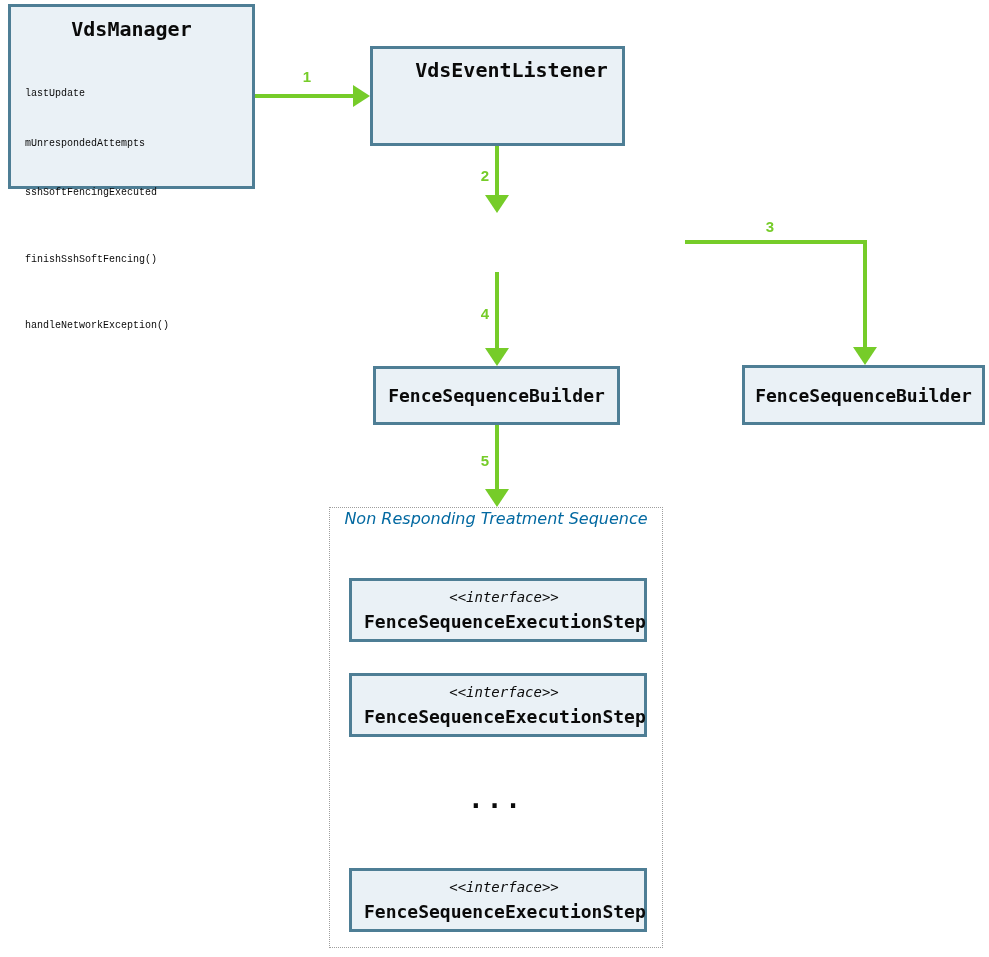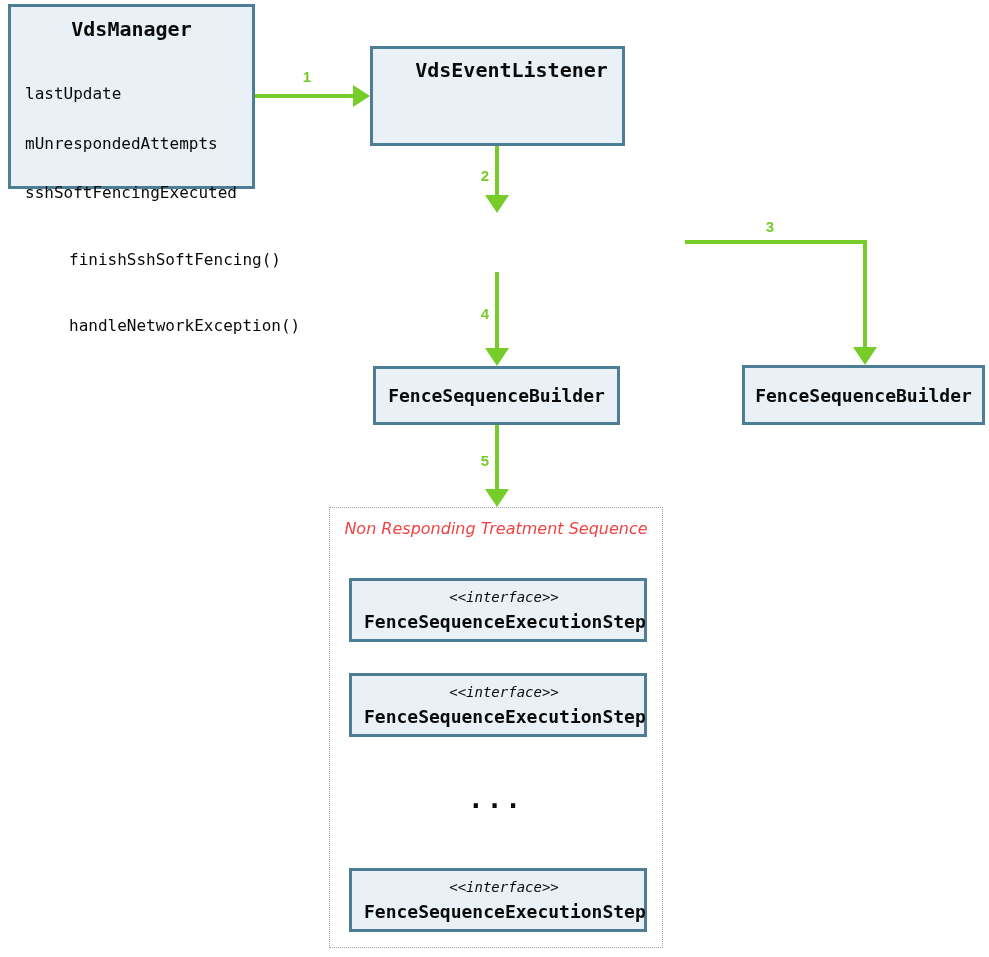--- a/index.html
+++ b/index.html
@@ -15,43 +15,43 @@
     position:absolute; box-sizing:border-box;
     border:3px solid #4e7e95;
     background:#eaf1f6;
     color:#0a0a0a;
   }
   .cbox .title { font-weight:bold; text-align:center; }
   .flexc { display:flex; align-items:center; justify-content:center; }
 
   .box-vdsmanager { left:8px; top:4px; width:247px; height:185px; }
   .box-vdsmanager .title { font-size:20px; margin-top:10px; }
-  .members { margin:12px 0 0 14px; font-size:16px; line-height:16.5px; white-space:pre; }
-  .member-gap { margin-top:17px;margin-left:44px; }
+  .members { margin:12px 0 0 14px; font-size:10px; line-height:16.5px; white-space:pre;font-family:Liberation Mono, monospace; }
+  .member-gap { margin-top:17px; }
 
   .box-eventlistener { left:370px; top:46px; width:255px; height:100px; }
   .box-eventlistener .title { font-size:20px; margin-top:9px;padding-left:28px; }
   .box-eventlistener .members { margin:11px 0 0 22px; }
 
   .box-command  { left:310px; top:213px; width:375px; height:59px; }
   .box-command .title  { font-size:18px; }
   .box-executor { left:373px; top:366px; width:247px; height:59px; }
   .box-executor .title { font-size:18px; }
   .box-builder  { left:742px; top:365px; width:243px; height:60px; }
   .box-builder .title  { font-size:18px; }
 
   
   .seq-container {
     position:absolute; left:329px; top:507px; width:334px; height:441px;
     box-sizing:border-box; border:1px dotted #9e9e9e; background:#ffffff;
   }
   .seq-title {
-    margin-top:11px; text-align:center;
+    margin-top:1px; text-align:center;
     font-family:"DejaVu Sans", sans-serif; font-style:italic;
-    color:#ef4444; font-size:16px;
+    color:#0369a1; font-size:16px;
   }
   .step {
     position:absolute; left:19px; width:298px; height:64px;
     box-sizing:border-box; border:3px solid #4e7e95; background:#eaf1f6;
     text-align:center; color:#0a0a0a;padding-left:12px;
   }
   .step .stereo { font-style:italic; font-size:14px; margin-top:8px; }
   .step .stitle { font-weight:bold; font-size:18px; margin-top:6px; }
   .step-1 { top:70px; } .step-2 { top:165px; } .step-3 { top:360px; }
   .ellipsis {

